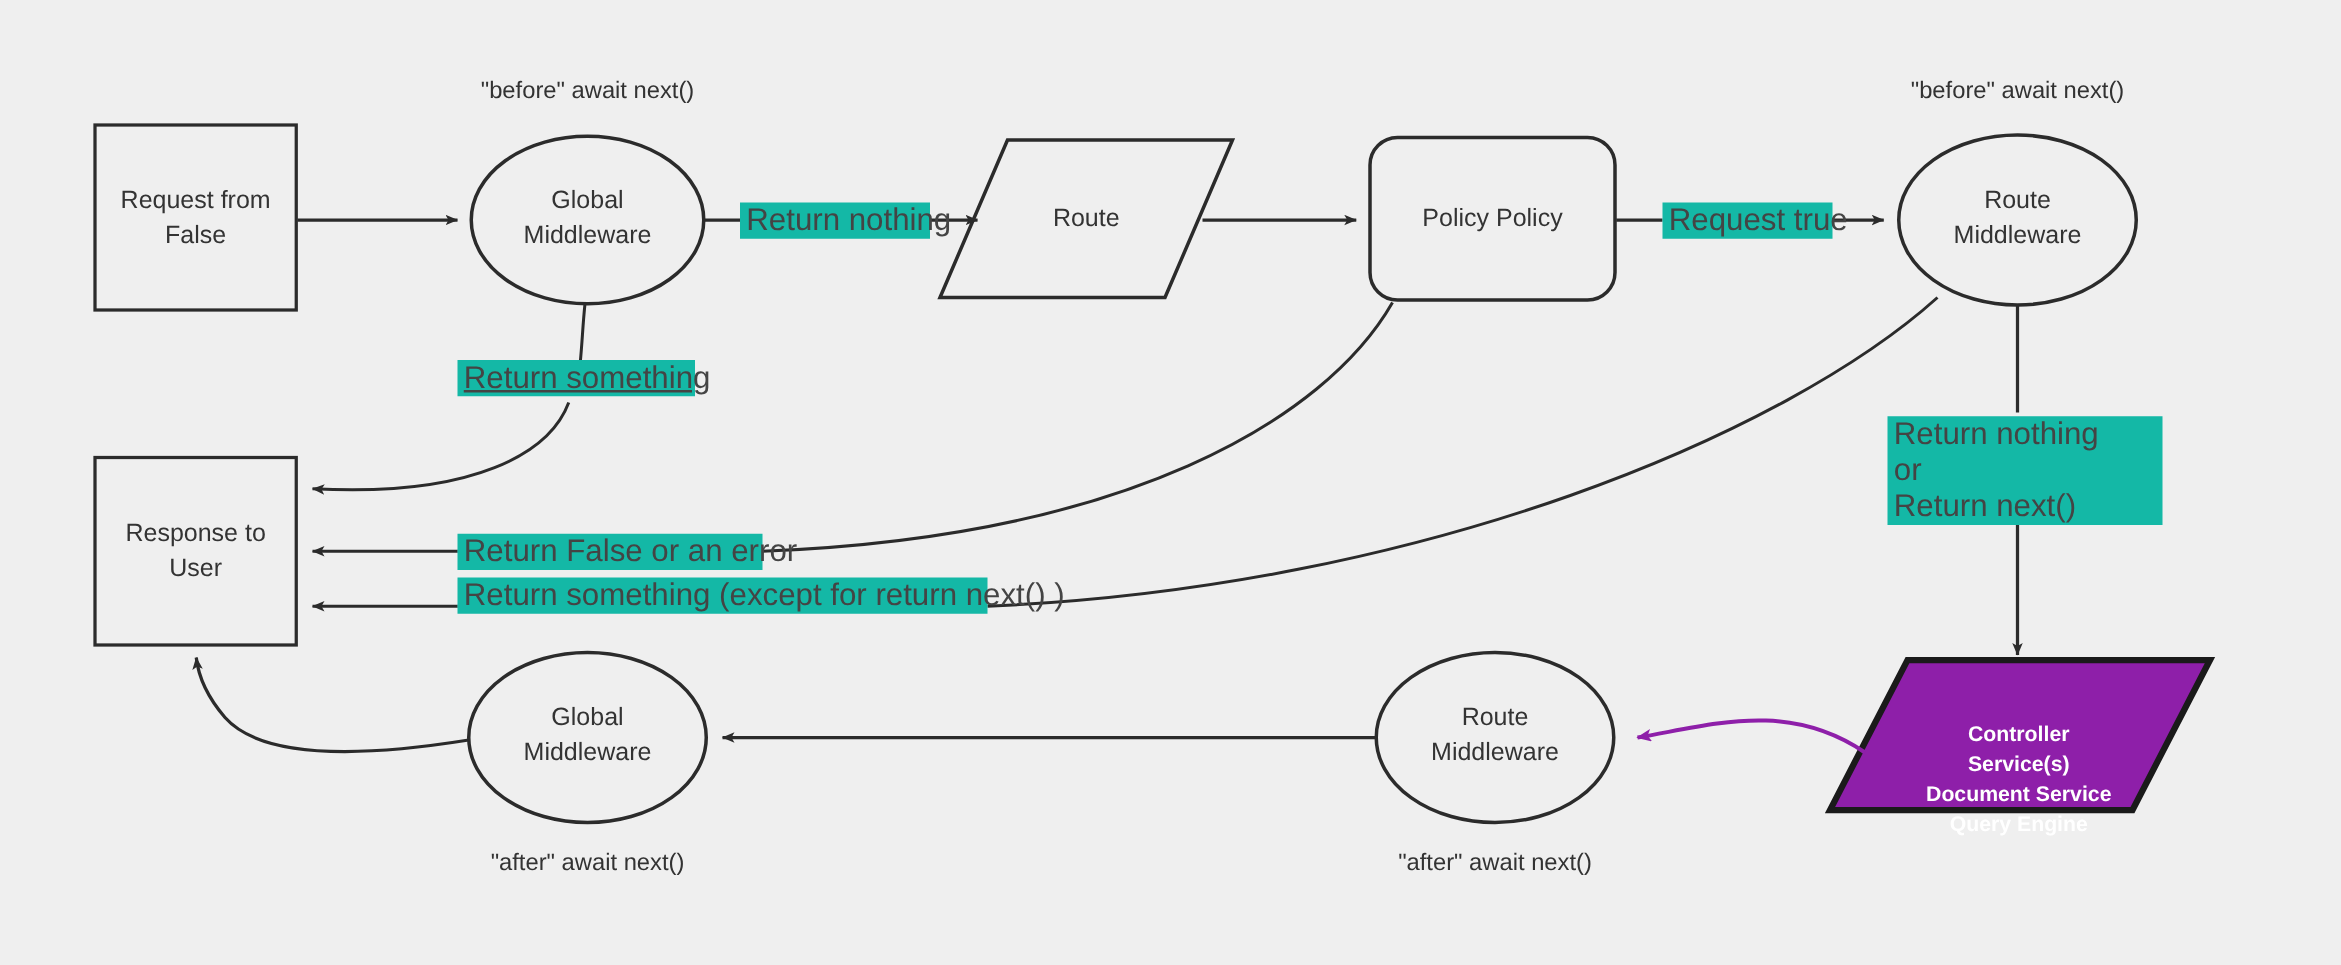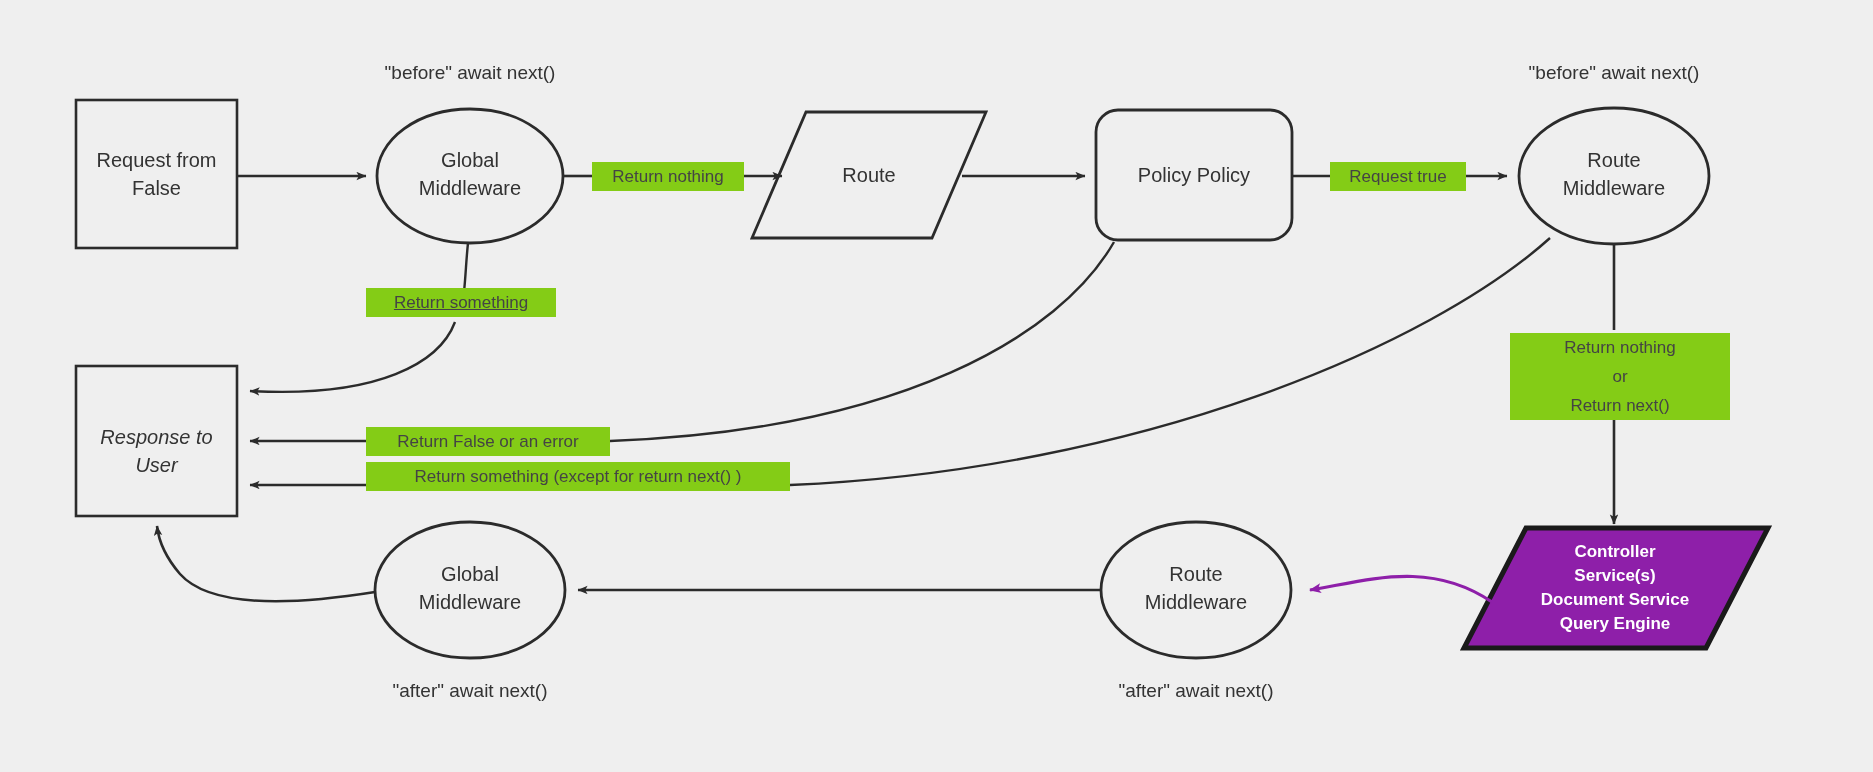--- a/index.html
+++ b/index.html
@@ -26,45 +26,45 @@
     position: absolute;
     text-align: center;
     color: #333333;
     font-size: 20px;
     line-height: 28px;
     white-space: pre;
     pointer-events: none;
   }
   .edge-label {
     position: absolute;
-    text-align: center;
     color: #444444;
-    font-size: 17px;
+    font-size: 25px;
     line-height: 29px;
     white-space: pre;
-    background: #84cc16;
+    background: #14b8a6;
     padding: 0 5px;
   }
   .annot {
     position: absolute;
     text-align: center;
     color: #333333;
     font-size: 19px;
     line-height: 26px;
     white-space: pre;
   }
   .purple-text {
     position: absolute;
     text-align: center;
     color: #ffffff;
     font-size: 17px;
     font-weight: bold;
     line-height: 24px;
     white-space: pre;
     pointer-events: none;
+    margin-top: 36px;
   }
 </style>
 </head>
 <body>
 
 <div id="canvas">
 
   <svg id="diagram-svg" viewBox="0 0 1873 772">
     <defs>
       <marker id="arrowDark" markerWidth="12" markerHeight="12" refX="9.6" refY="4.2" orient="auto" markerUnits="userSpaceOnUse">
@@ -130,21 +130,21 @@
   <div class="node-text" style="left:377px; top:146px; width:186px;">Global
 Middleware</div>
 
   <div class="node-text" style="left:779px; top:161px; width:180px;">Route</div>
 
   <div class="node-text" style="left:1096px; top:161px; width:196px;">Policy Policy</div>
 
   <div class="node-text" style="left:1521px; top:146px; width:186px;">Route
 Middleware</div>
 
-  <div class="node-text" style="left:76px; top:423px; width:161px;font-style:italic;">Response to
+  <div class="node-text" style="left:76px; top:413px; width:161px;">Response to
 User</div>
 
   <div class="node-text" style="left:377px; top:560px; width:186px;">Global
 Middleware</div>
 
   <div class="node-text" style="left:1103px; top:560px; width:186px;">Route
 Middleware</div>
 
   <div class="purple-text" style="left:1500px; top:540px; width:230px;">Controller
 Service(s)

